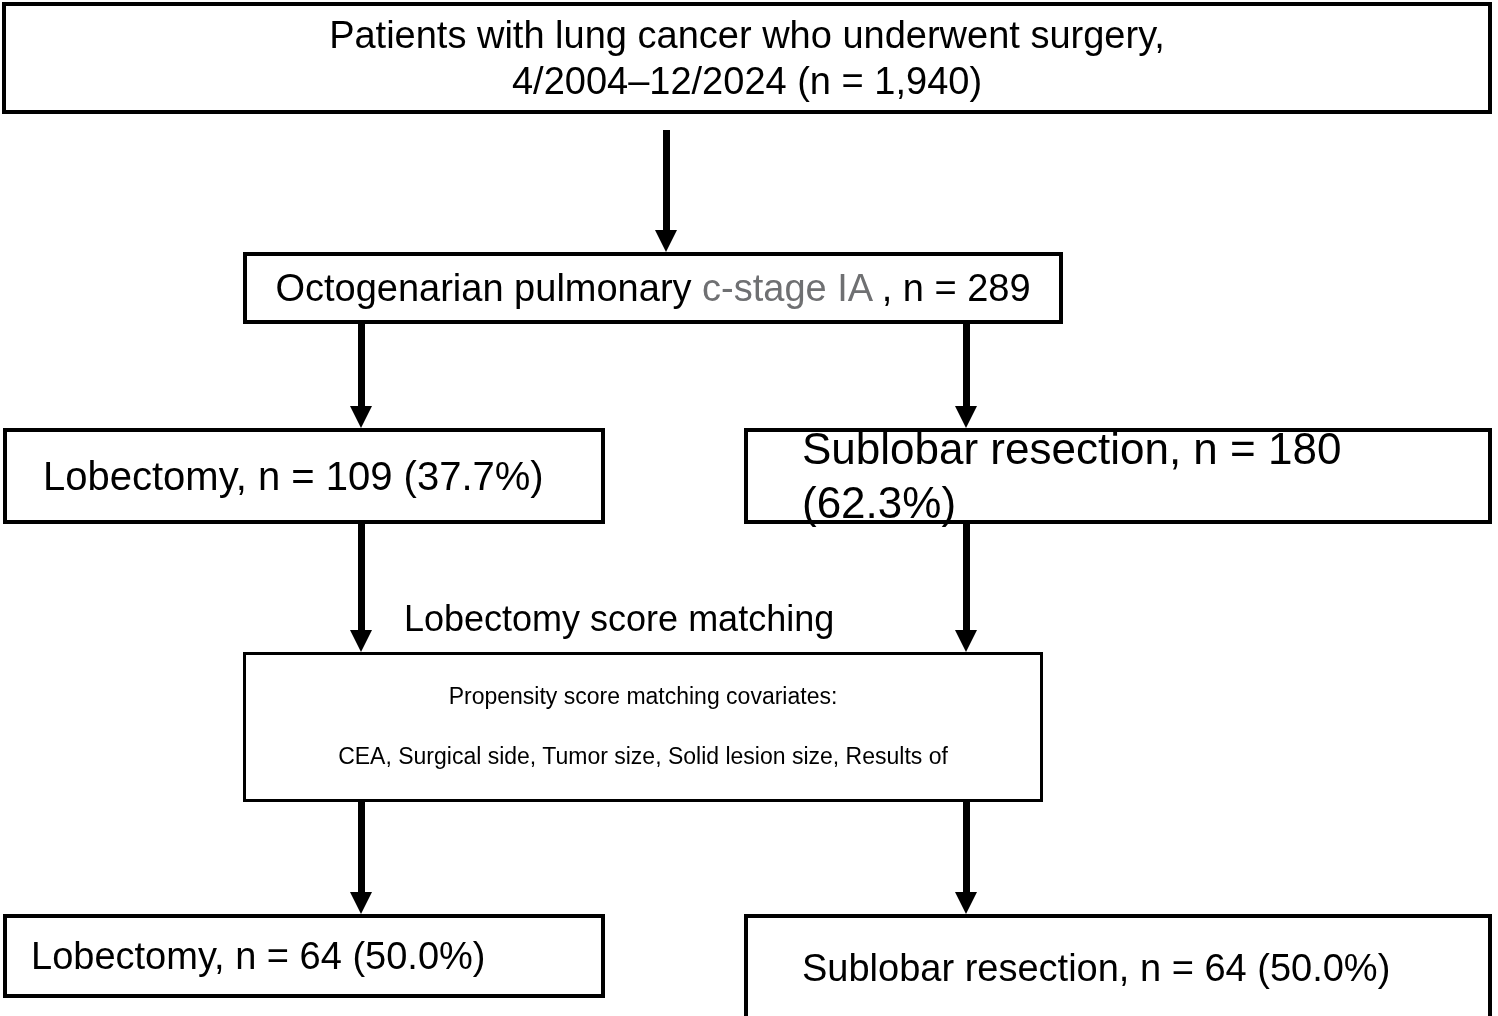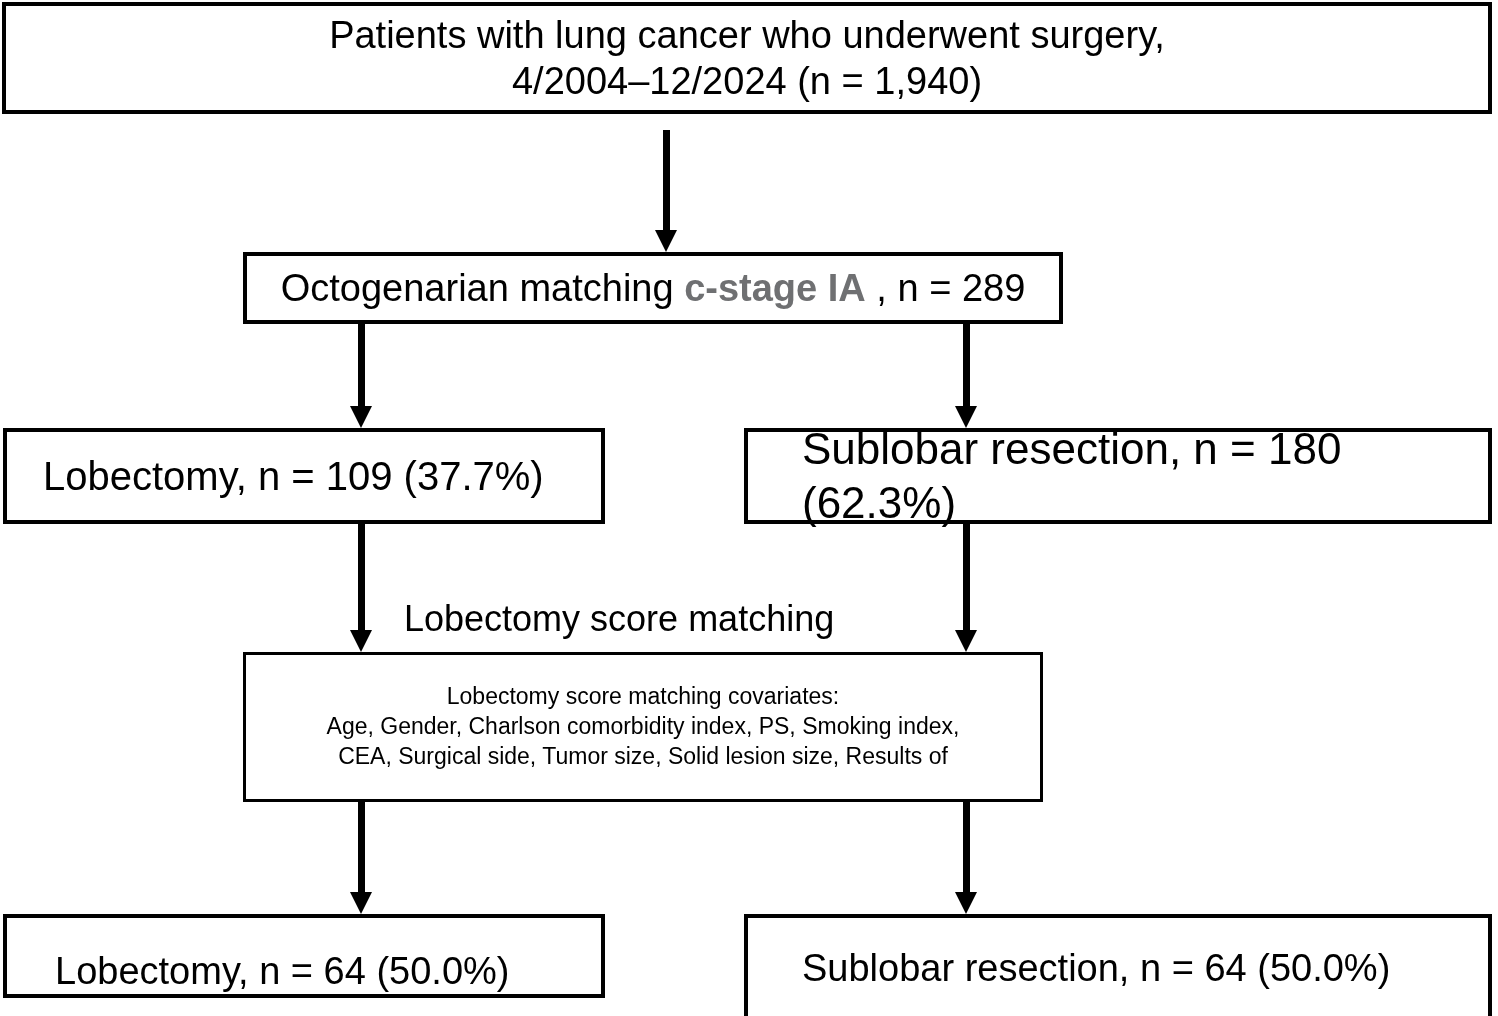--- a/index.html
+++ b/index.html
@@ -40,21 +40,21 @@
     font-size: 38px;
   }
 
   
   #box-octo {
     left: 243px; top: 252px;
     width: 820px; height: 72px;
     font-size: 38px;
     border-width: 4px;
   }
-  .dim-stage { color: #6f7072; font-weight: 700; }
+  .dim-stage { color: #6f7072; font-weight: 400; }
 
   
   #box-lobectomy-1 {
     left: 3px;  top: 428px;
     width: 602px; height: 96px;
     font-size: 40px;
     padding-left: 36px;
   }
   #box-sublobar-1 {
     left: 744px; top: 428px;
@@ -73,22 +73,21 @@
     text-align: center;
     line-height: 1.30;
   }
   #box-covariates .box-text { padding: 0 8px; }
 
   
   #box-lobectomy-2 {
     left: 3px;  top: 914px;
     width: 602px; height: 84px;
     font-size: 38px;
-    padding-left: 48px;
-    align-items: flex-end;
+    padding-left: 24px;
   }
   #box-sublobar-2 {
     left: 744px; top: 914px;
     width: 748px; height: 108px;
     font-size: 38px;
     padding-left: 54px;
   }
 
   
   #label-psm {
@@ -154,21 +153,21 @@
       <span>4/2004–12/2024 (n = 1,940)</span>
     </span>
   </div>
 
   <div class="arrow" id="arrow-cohort-to-octo">
     <span class="shaft"></span>
     <span class="head"></span>
   </div>
 
   <div class="box center" id="box-octo">
-    <span class="box-text"><span>Octogenarian matching </span><span class="dim-stage">c-stage IA</span><span> , n = 289</span></span>
+    <span class="box-text"><span>Octogenarian pulmonary </span><span class="dim-stage">c-stage IA</span><span> , n = 289</span></span>
   </div>
 
   <div class="arrow" id="arrow-octo-to-lobectomy">
     <span class="shaft"></span>
     <span class="head"></span>
   </div>
   <div class="arrow" id="arrow-octo-to-sublobar">
     <span class="shaft"></span>
     <span class="head"></span>
   </div>
@@ -186,22 +185,22 @@
   </div>
   <div class="arrow" id="arrow-sublobar-to-covariates">
     <span class="shaft"></span>
     <span class="head"></span>
   </div>
 
   <div id="label-psm">Lobectomy score matching</div>
 
   <div class="box center" id="box-covariates">
     <span class="box-text">
-      <span>Lobectomy score matching covariates:</span><br>
-      <span>Age, Gender, Charlson comorbidity index, PS, Smoking index,</span><br>
+      <span>Propensity score matching covariates:</span><br>
+      <br>
       <span>CEA, Surgical side, Tumor size, Solid lesion size, Results of</span><br>
     </span>
   </div>
 
   <div class="arrow" id="arrow-covariates-to-lobectomy">
     <span class="shaft"></span>
     <span class="head"></span>
   </div>
   <div class="arrow" id="arrow-covariates-to-sublobar">
     <span class="shaft"></span>

